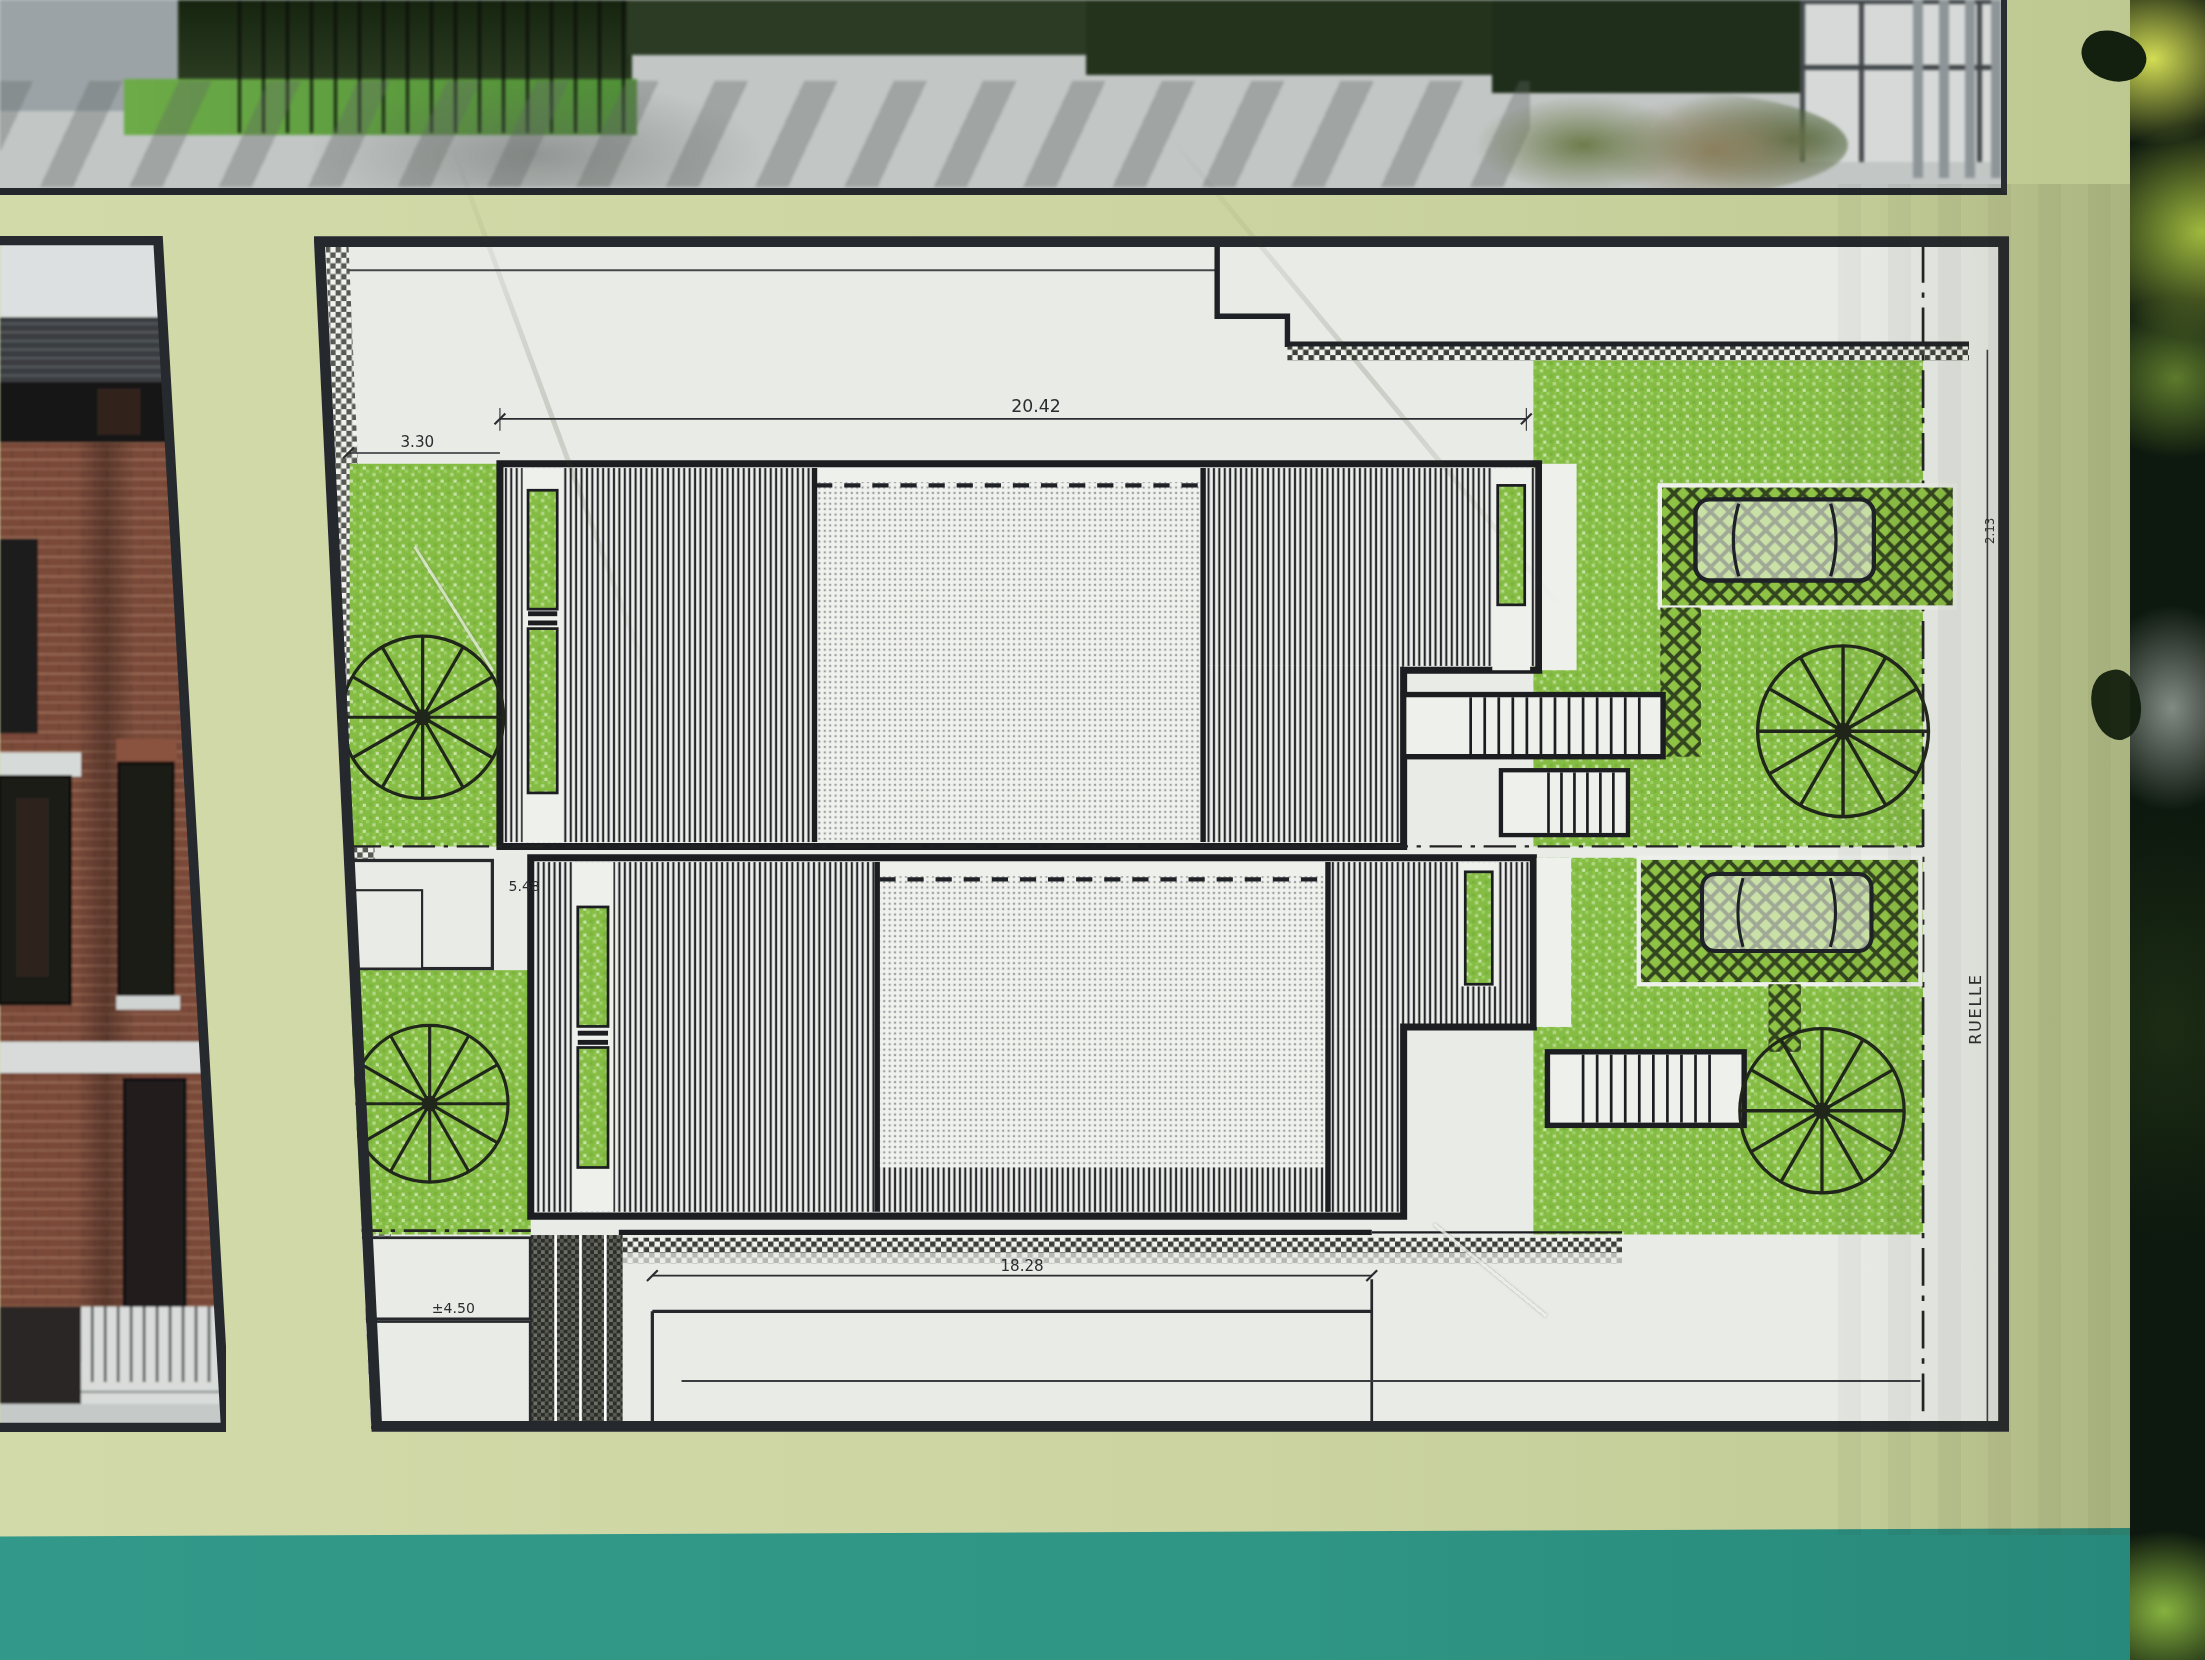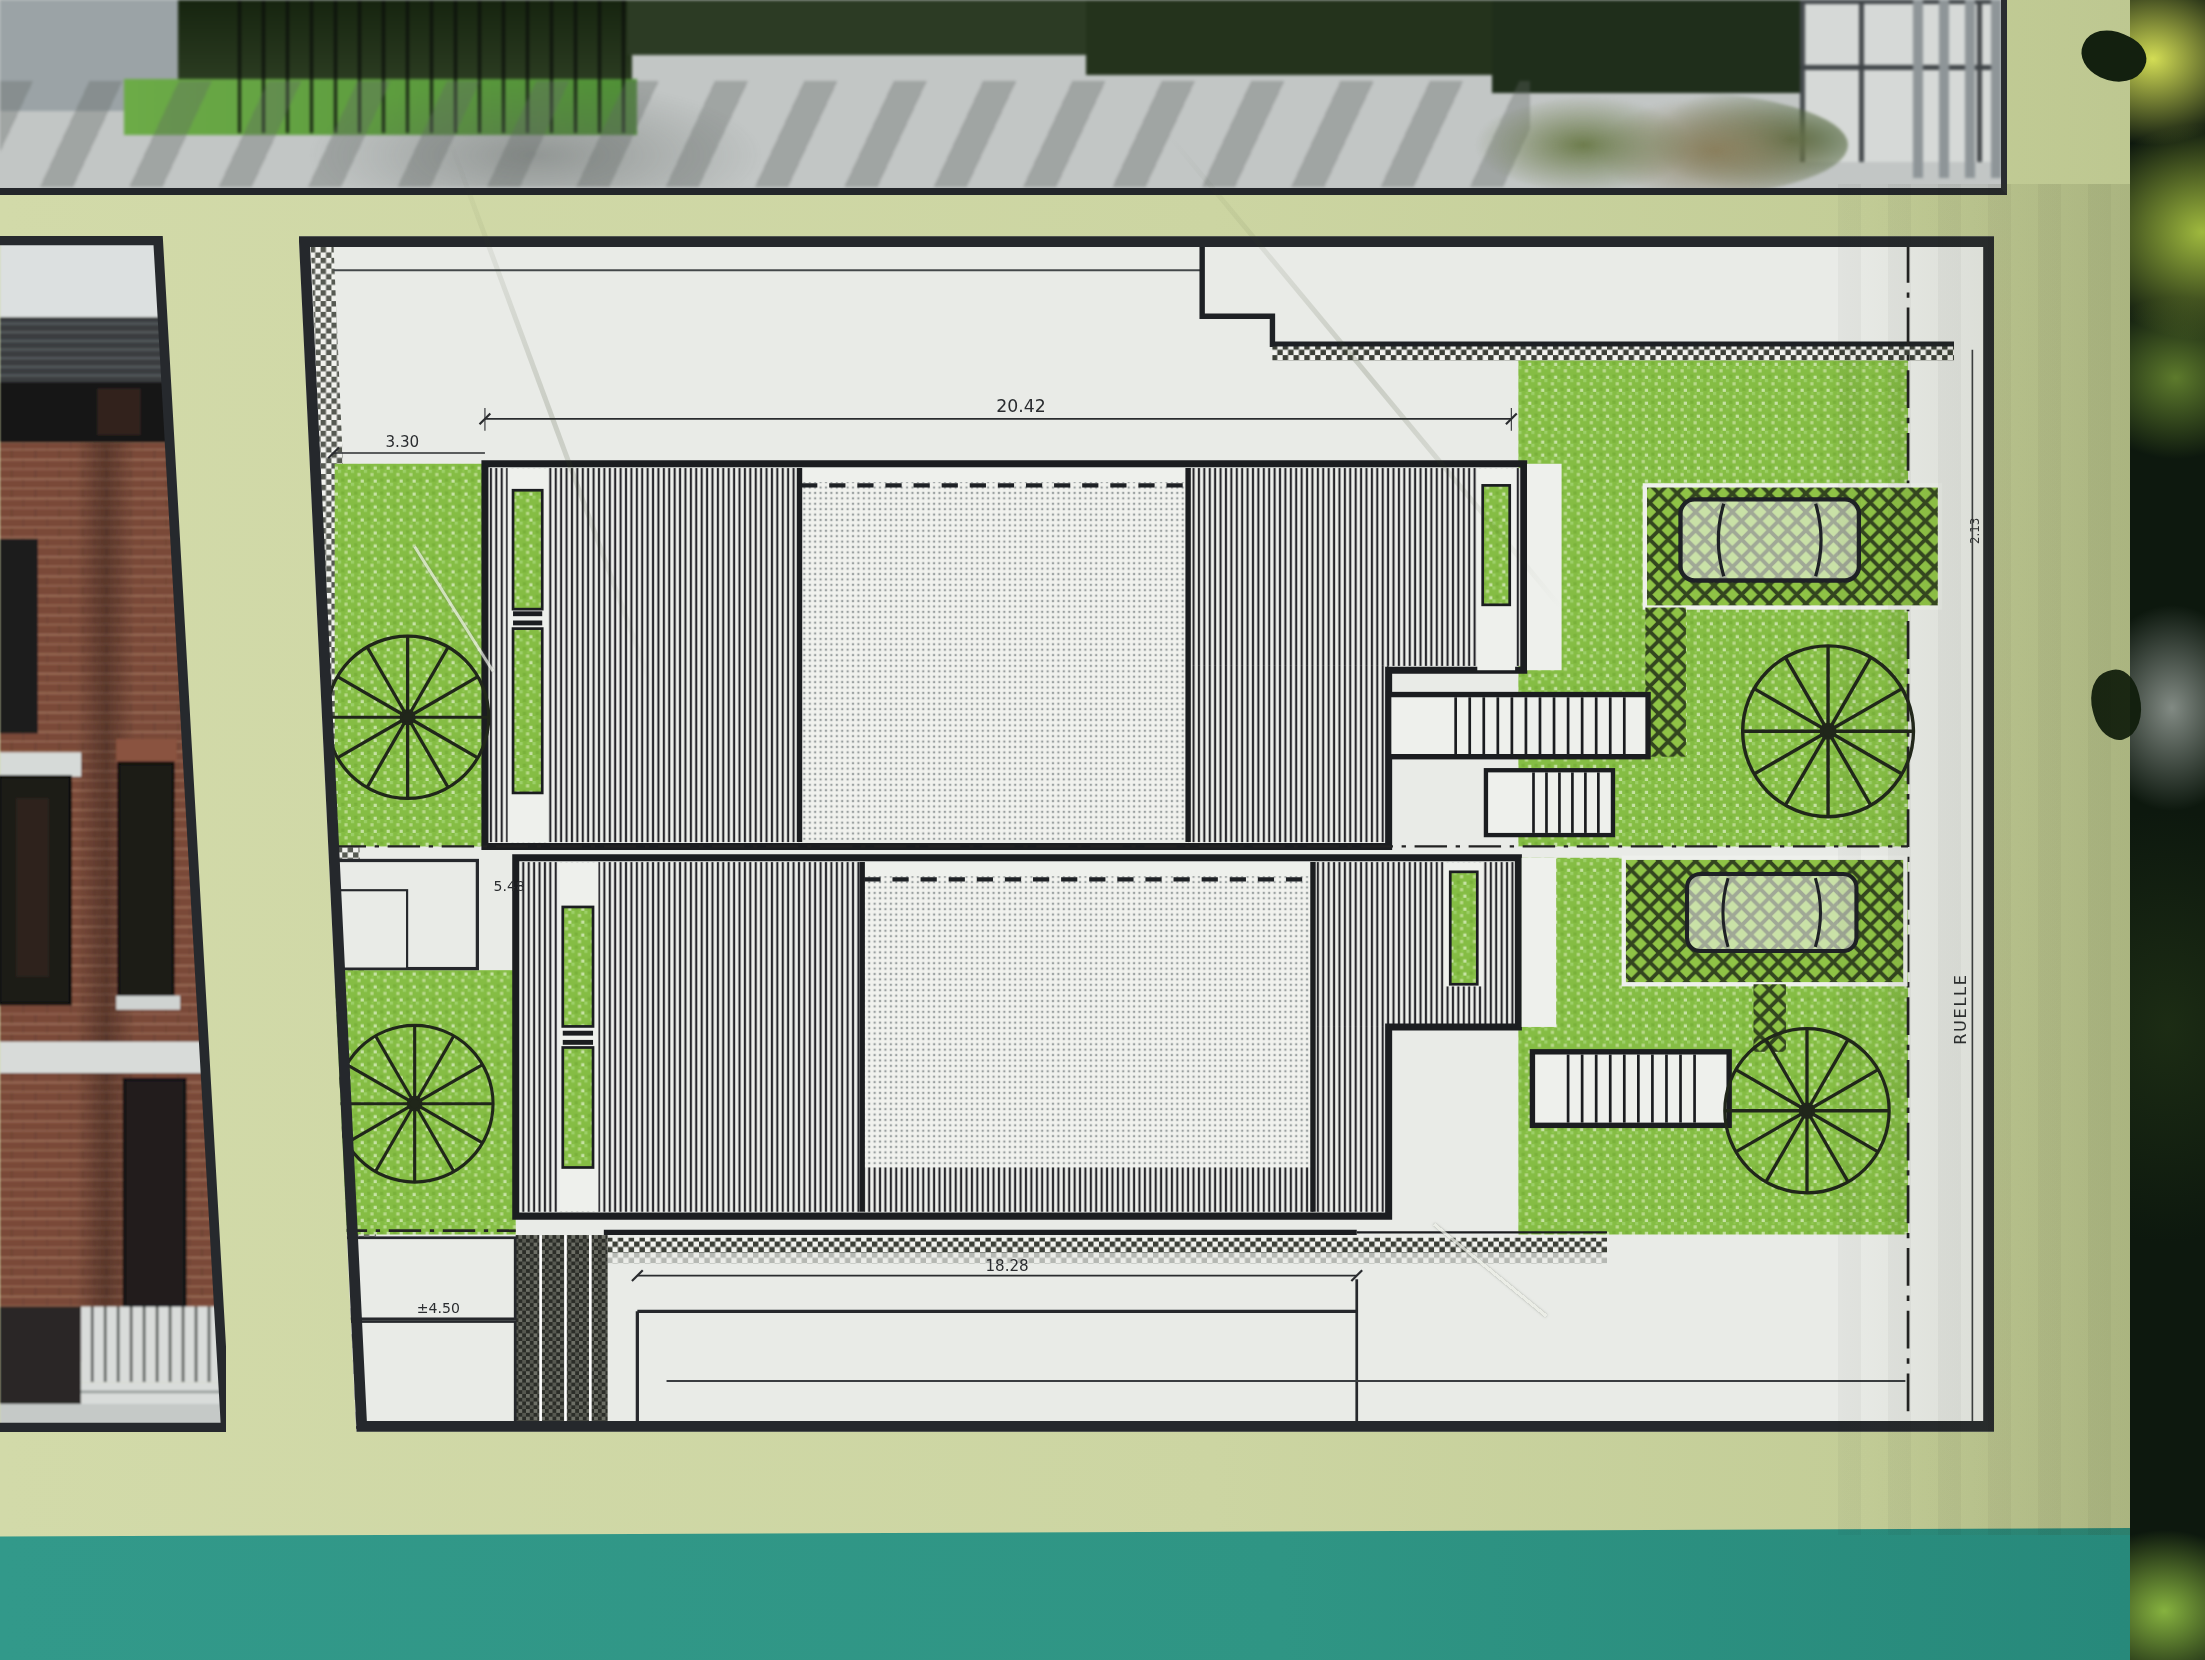--- a/index.html
+++ b/index.html
@@ -27,21 +27,21 @@
             linear-gradient(180deg,transparent 65px,#3f4447 65px 70px,transparent 70px),
             repeating-linear-gradient(90deg,#454a4d 0 5.4px,transparent 5.4px 59px);}
   .s-posts{left:1913px;top:0;width:88px;height:178px;
            background:repeating-linear-gradient(90deg,#8e9598 0 9.7px,transparent 9.7px 26px);}
   .s-bush{left:1470px;top:91px;width:378px;height:108px;border-radius:50%;
           background:radial-gradient(108px 49px at 30% 50%,#6d7c4c,transparent),
                      radial-gradient(119px 54px at 65% 55%,#8a7f5d,transparent),
                      radial-gradient(141px 59px at 85% 45%,#55683f,transparent);}
   
   .left-panel{left:0;top:236px;width:226px;height:1196px;}
-  .plan-panel{left:299px;top:236px;width:1695px;height:1196px;}
+  .plan-panel{left:314px;top:236px;width:1695px;height:1196px;}
   
   .teal{left:0;top:1528px;width:2130px;height:132px;
         background:linear-gradient(90deg,#32998a,#2f9584 60%,#27897b);
         clip-path:polygon(0 8.6px,100% 0,100% 100%,0 100%);}
   
   .foliage{left:2130px;top:0;width:76px;height:1660px;background:#0d180e;
     background-image:radial-gradient(103px 86px at 30% 59px,#d3dd55,transparent),
       radial-gradient(124px 108px at 95% 232px,#9fb93e,transparent),
       radial-gradient(92px 81px at 60% 378px,#5d7a2c,transparent),
       radial-gradient(81px 103px at 55% 708px,rgba(150,158,152,.85),transparent),

